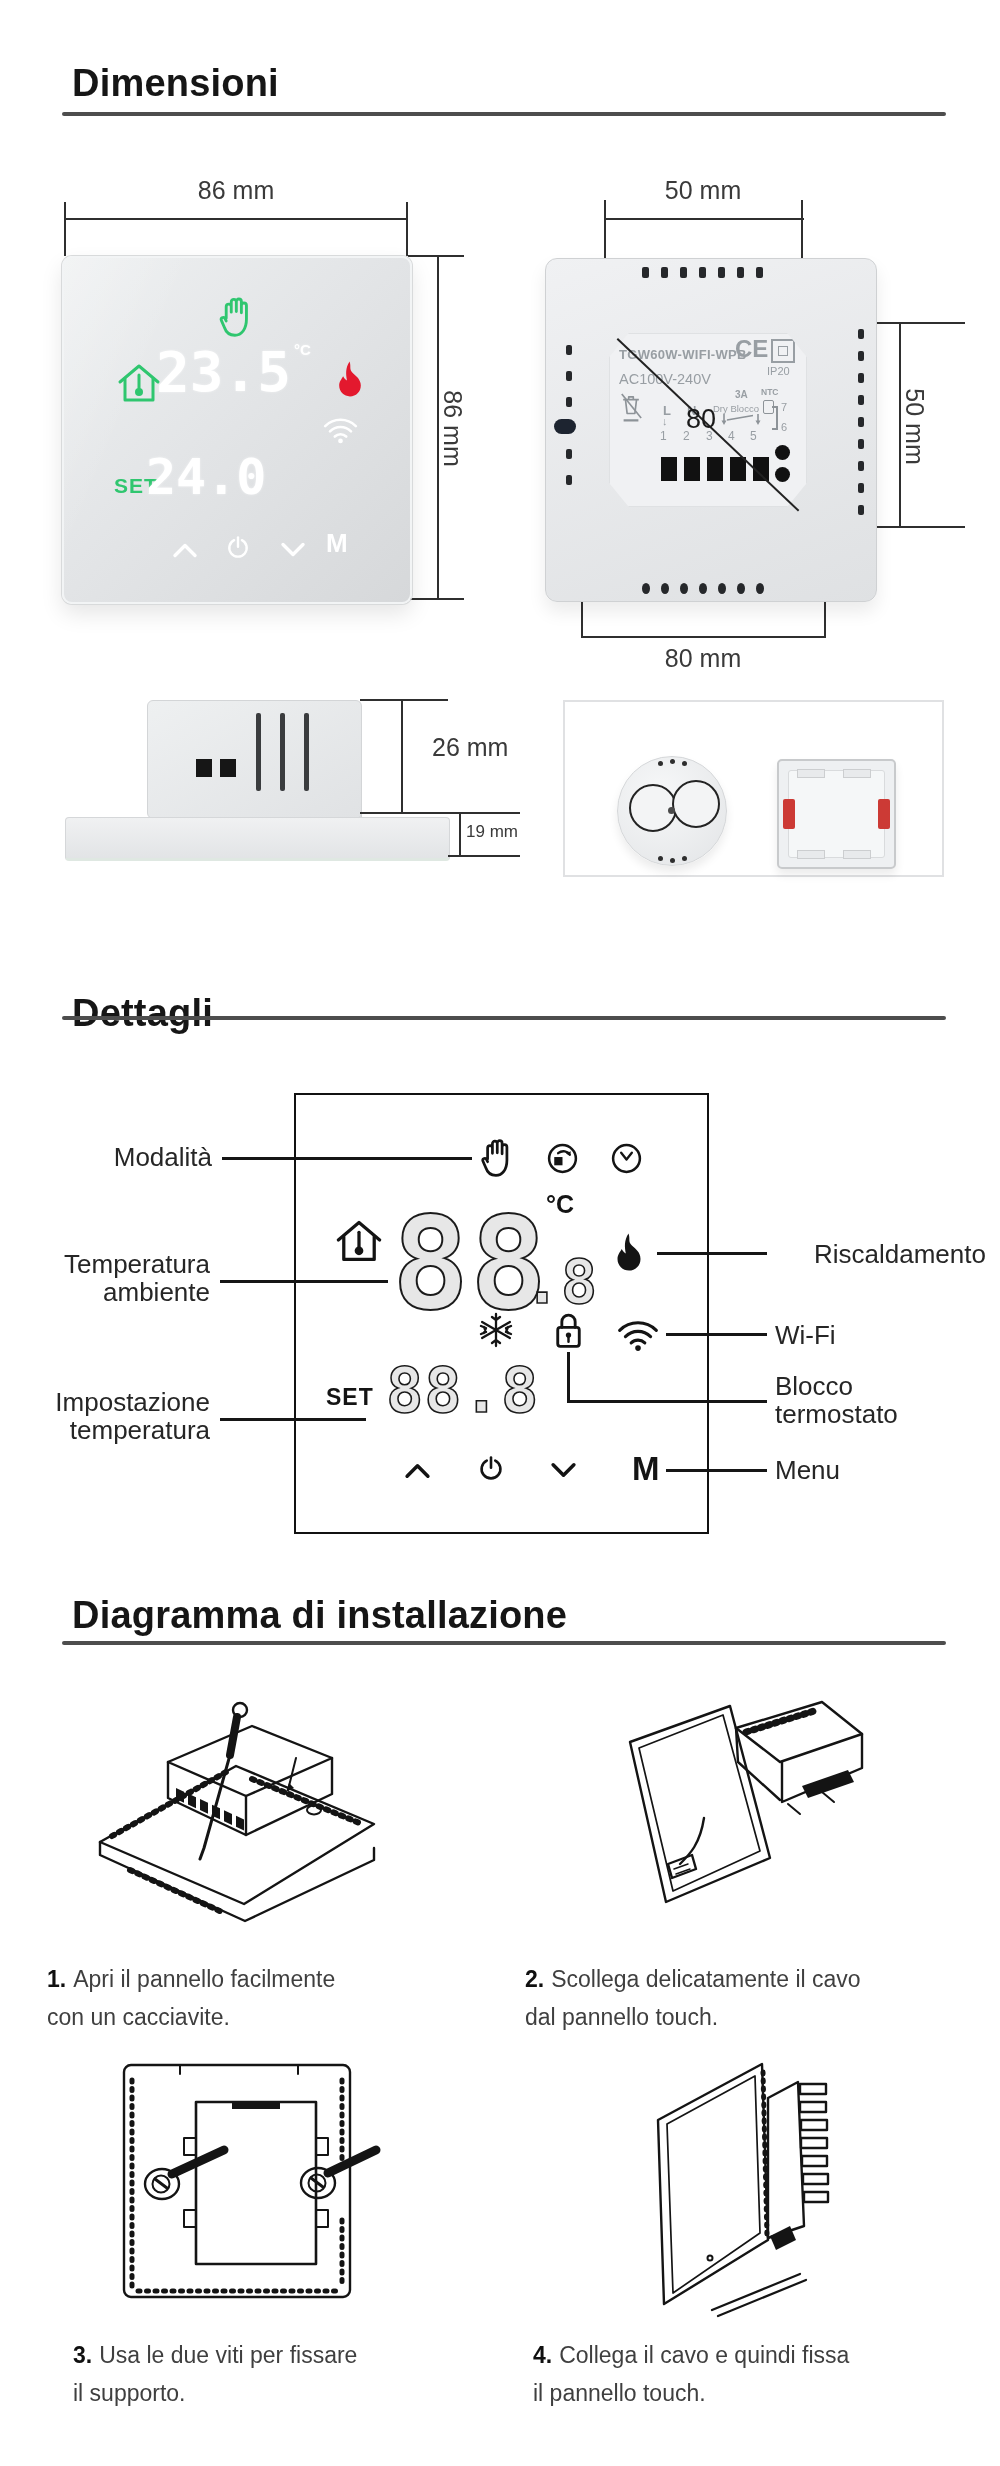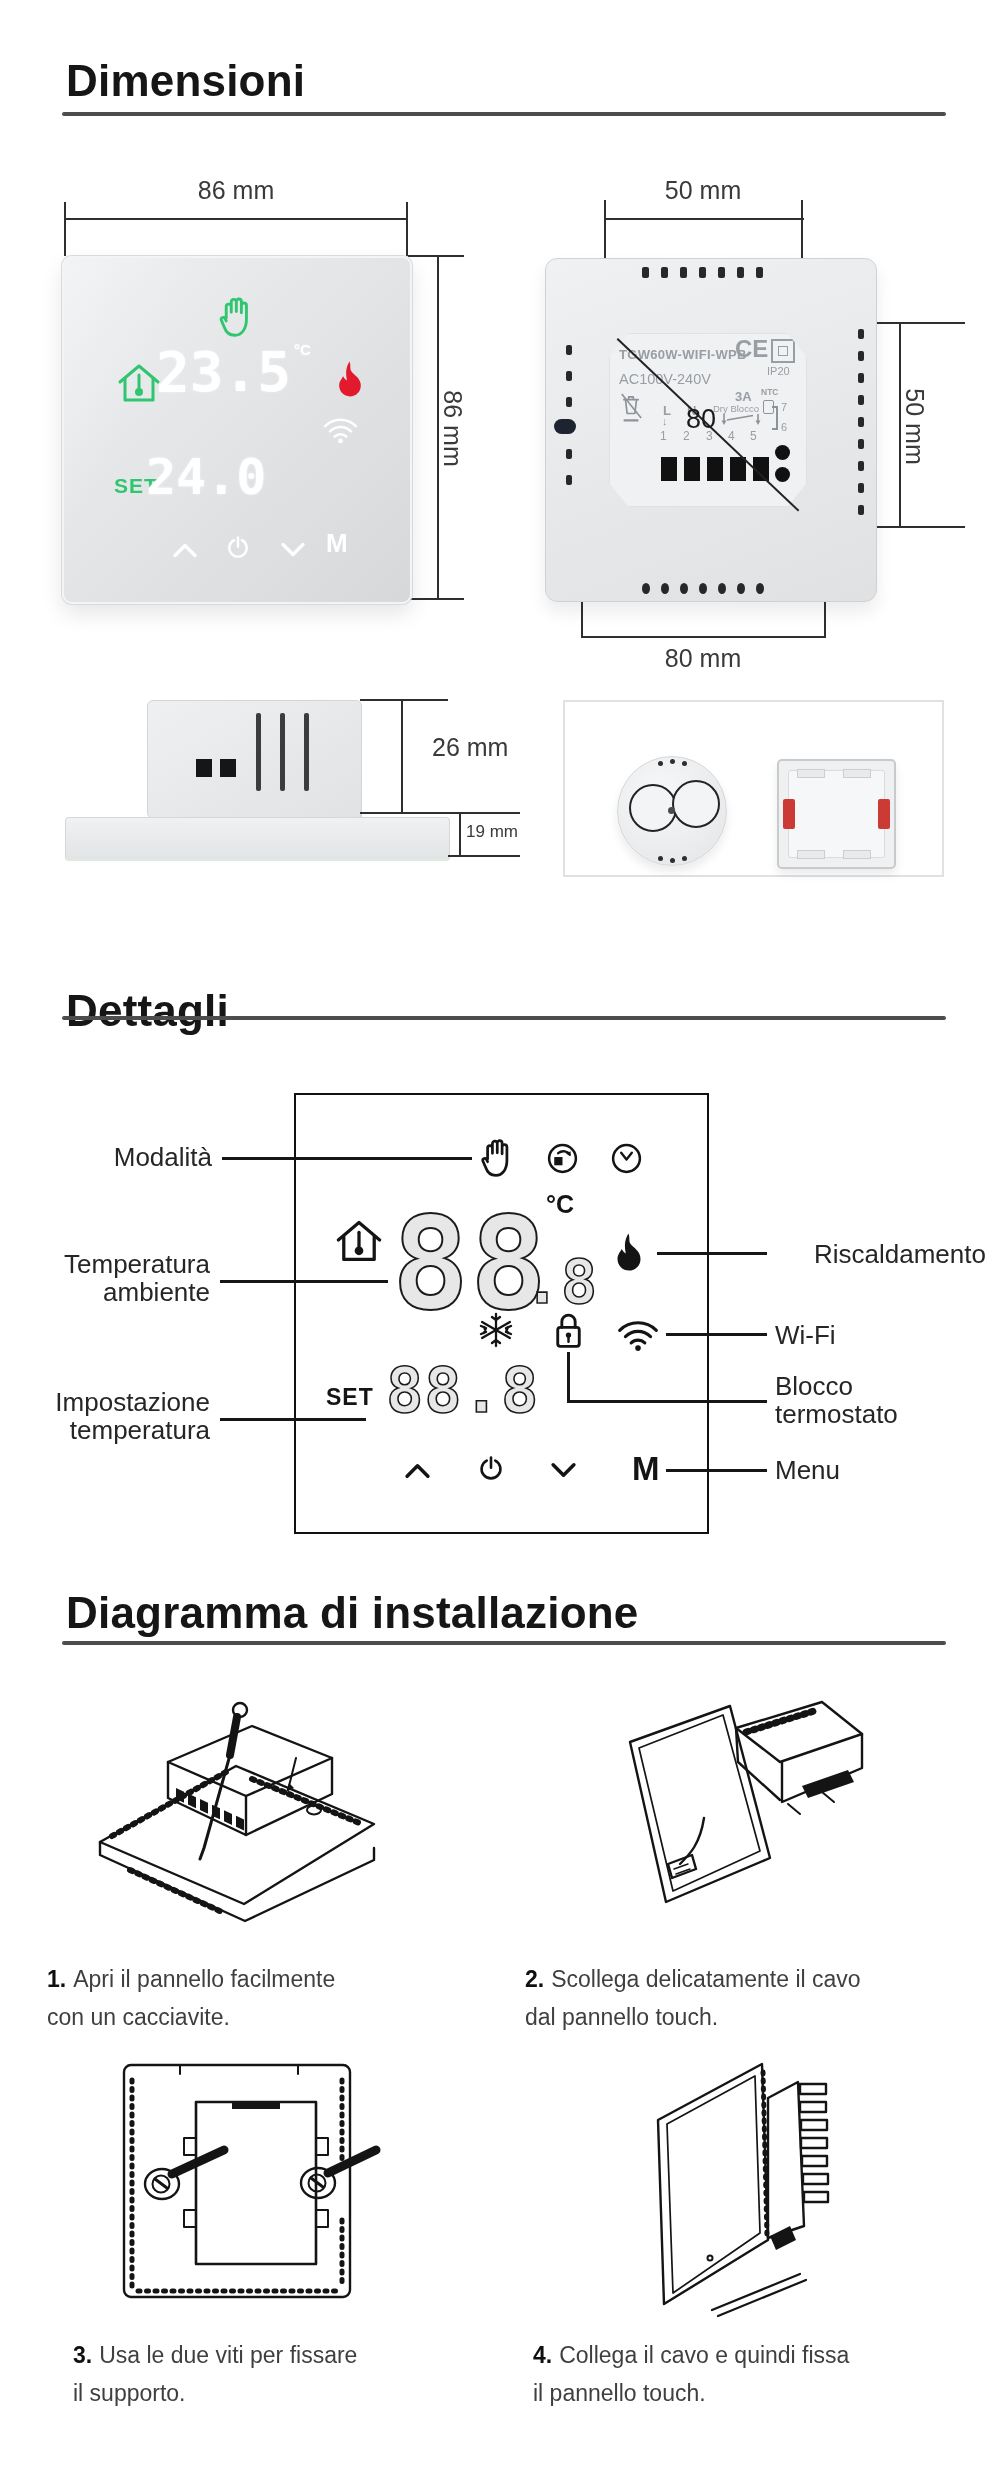--- a/index.html
+++ b/index.html
@@ -1,19 +1,19 @@
 <!DOCTYPE html>
 <html><head>
 <meta charset="utf-8">
 <style>
   html,body{margin:0;padding:0;background:#fff}
   .page{position:relative;width:1000px;height:2466px;background:#fff;
         font-family:"Liberation Sans",sans-serif;overflow:hidden}
   .abs{position:absolute}
-  .sec-title{position:absolute;left:62px;margin:4px;font-size:44px;font-weight:700;color:#161616;letter-spacing:.2px}
+  .sec-title{position:absolute;left:62px;margin:10px;font-size:38px;font-weight:700;color:#161616;letter-spacing:.2px}
   .rule{position:absolute;left:62px;width:884px;height:4px;background:#4d4d4d;border-radius:2px}
   .dimlab{position:absolute;font-size:25px;color:#3a3a3a;text-align:center;white-space:nowrap}
   .vlab{transform:rotate(90deg)}
   .hl{position:absolute;height:2px;background:#2f2f2f}
   .vl{position:absolute;width:2px;background:#2f2f2f}
   .leader{position:absolute;background:#161616}
   .lbl{position:absolute;font-size:26px;color:#262626;line-height:28px;white-space:nowrap}
   .lbl.r{text-align:right}
   .seg{position:absolute;font-family:"DejaVu Sans Mono","Liberation Mono",monospace;font-weight:700;line-height:1;color:#2a2a2a;letter-spacing:1px}
   @supports (-webkit-text-stroke: 1px #000){
@@ -236,21 +236,21 @@
         <div class="mtx" style="left:10px;top:38px;font-size:14.5px">AC100V-240V</div>
         <span class="icon" style="left:10px;top:58px;width:24px;height:32px;color:#8d9398">
             <svg class="ic" viewBox="0 0 26 34">
               <use href="#i-bin"></use>
             </svg>
           </span>
         <div class="mtx" style="left:54px;top:70px;font-size:13px;font-weight:700">L</div>
         <div class="mtx" style="left:78px;top:70px;font-size:13px;font-weight:700">N</div>
         <div class="mtx" style="left:53px;top:82px;font-size:11px">↓</div>
         <div class="mtx" style="left:77px;top:82px;font-size:11px">↓</div>
-        <div class="mtx" style="left:126px;top:56px;font-size:13px;font-weight:700">3A</div>
+        <div class="mtx" style="left:126px;top:56px;font-size:10px;font-weight:700">3A</div>
         <div class="mtx" style="left:104px;top:70px;font-size:9.5px">Dry Blocco</div>
         <span class="icon" style="left:110px;top:80px;width:44px;height:14px;color:#8d9398">
             <svg class="ic" viewBox="0 0 44 14">
               <use href="#i-switch"></use>
             </svg>
           </span>
         <div class="mtx" style="left:152px;top:54px;font-size:8.5px;font-weight:700">NTC</div>
         <div class="abs" style="left:154px;top:67px;width:9px;height:12px;border:1.5px solid #8d9398;border-radius:2px"></div>
         <div class="abs" style="left:167px;top:73px;width:1.5px;height:24px;background:#8d9398"></div>
         <div class="abs" style="left:163px;top:73px;width:5px;height:1.5px;background:#8d9398"></div>

